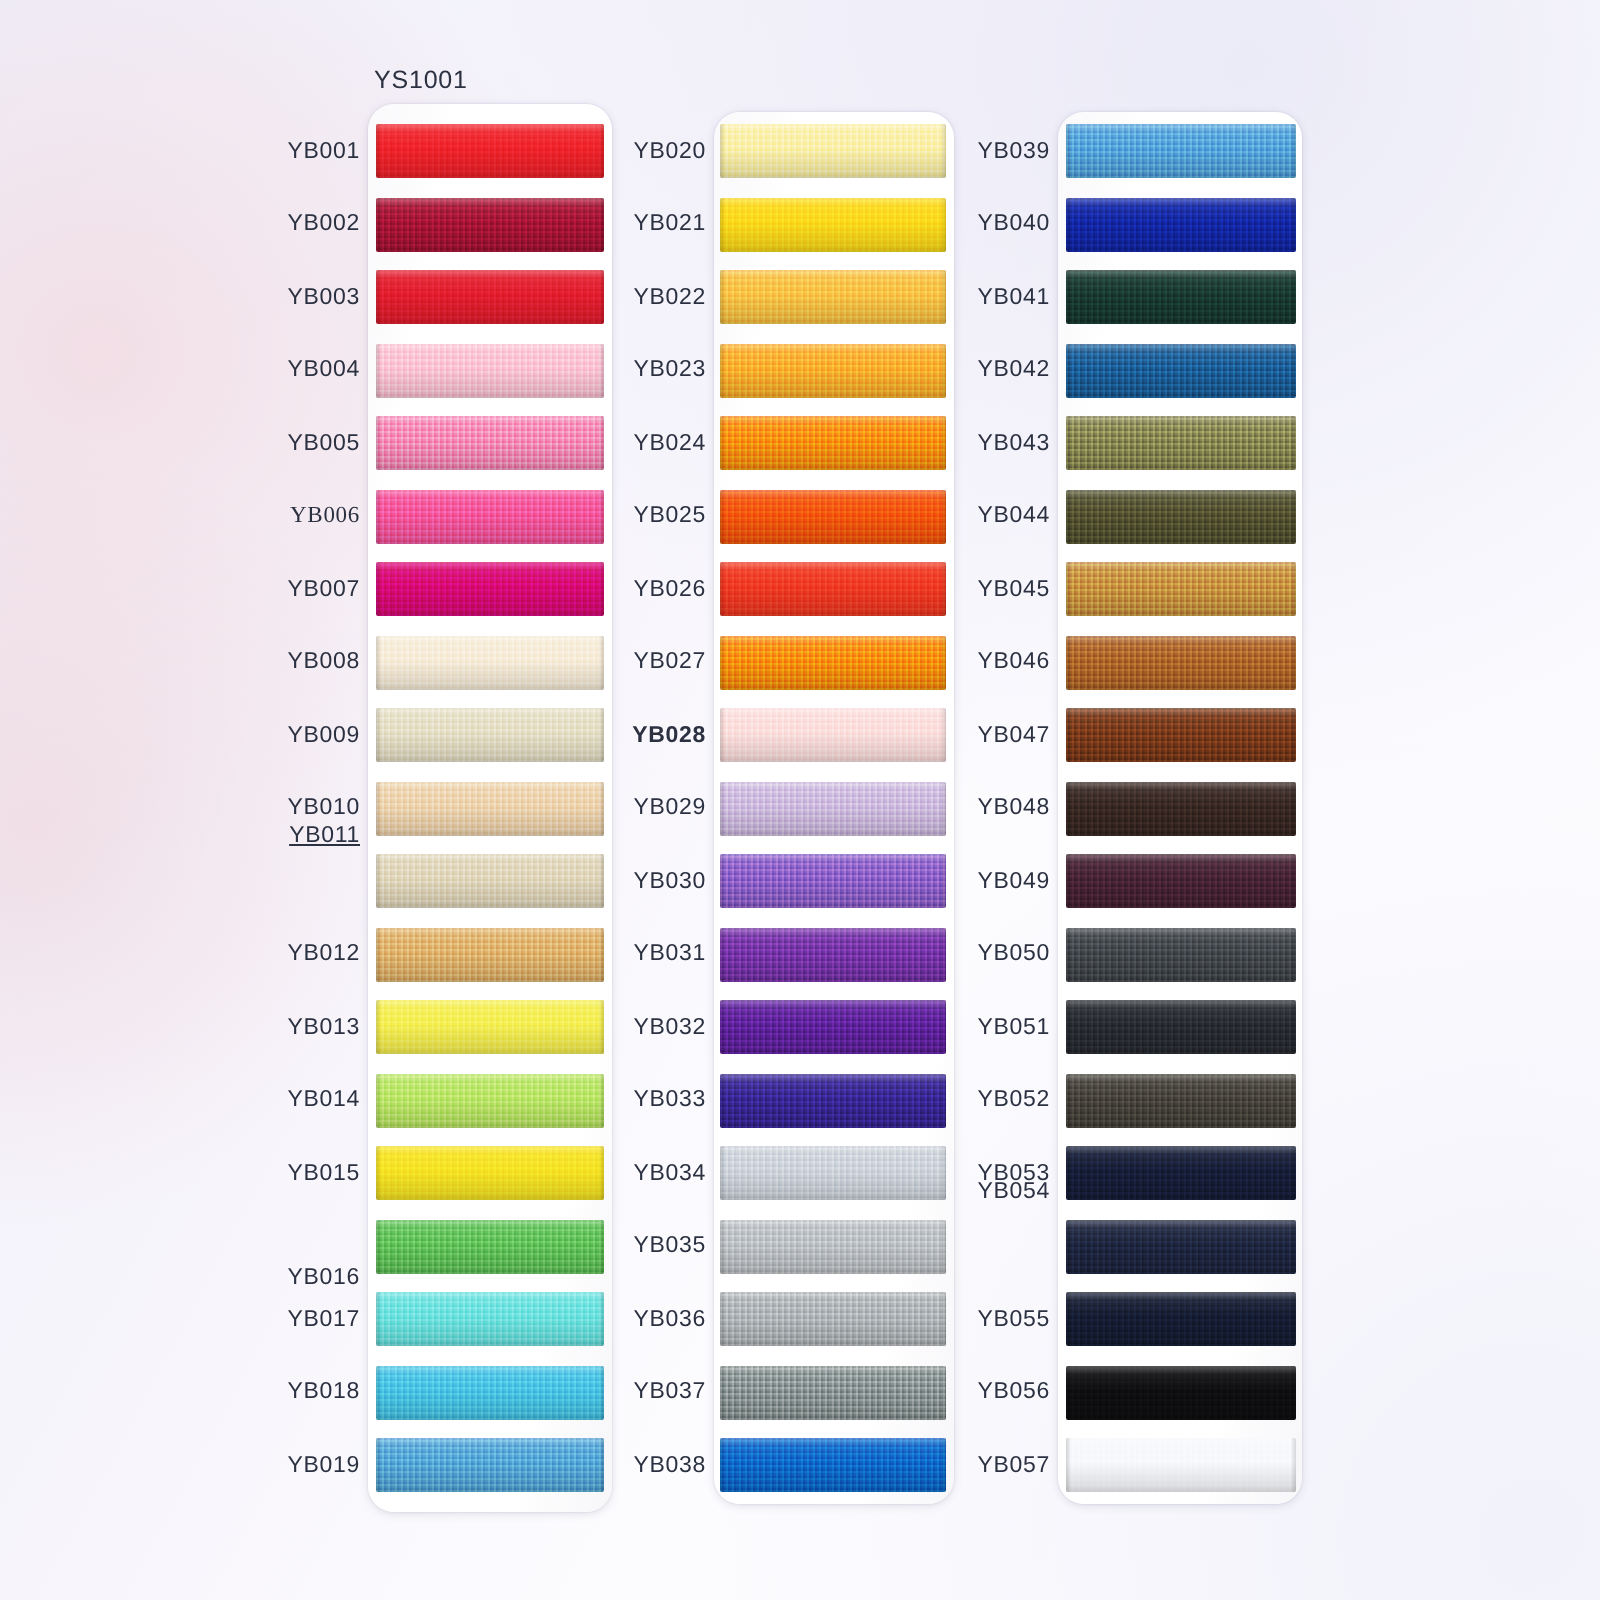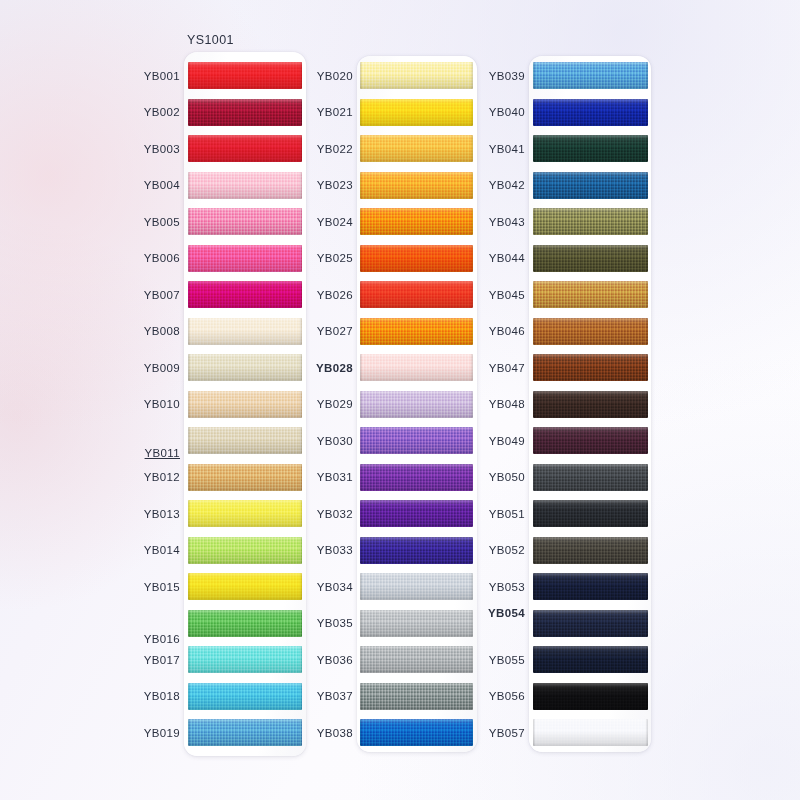--- a/index.html
+++ b/index.html
@@ -131,21 +131,21 @@
       <div class="shade"></div>
       <div class="edge"></div>
     </div>
     <div class="row-label" style="right: 620px; top: 221.5px; color: rgb(43, 49, 65);">YB005</div>
     <div class="swatch" title="YB005 — pink" style="left: 188px; top: 208px; width: 114px;">
       <div class="fill" style="background: rgb(245, 128, 176);"></div>
       <div class="weave"></div>
       <div class="shade"></div>
       <div class="edge"></div>
     </div>
-    <div class="row-label" style="right: 620px; top: 258px; color: rgb(43, 49, 65);">YB006</div>
+    <div class="row-label" style="right: 620px; top: 258px; color: rgb(43, 49, 65); font-family: Liberation Serif, serif;">YB006</div>
     <div class="swatch" title="YB006 — hot-pink" style="left: 188px; top: 244.5px; width: 114px;">
       <div class="fill" style="background: rgb(244, 79, 147);"></div>
       <div class="weave"></div>
       <div class="shade"></div>
       <div class="edge"></div>
     </div>
     <div class="row-label" style="right: 620px; top: 294.5px; color: rgb(43, 49, 65);">YB007</div>
     <div class="swatch" title="YB007 — magenta" style="left: 188px; top: 281px; width: 114px;">
       <div class="fill" style="background: rgb(213, 9, 106);"></div>
       <div class="weave"></div>
@@ -166,21 +166,21 @@
       <div class="shade"></div>
       <div class="edge"></div>
     </div>
     <div class="row-label" style="right: 620px; top: 404px; color: rgb(43, 49, 65);">YB010</div>
     <div class="swatch" title="YB010 — light-tan" style="left: 188px; top: 390.5px; width: 114px;">
       <div class="fill" style="background: rgb(236, 207, 166);"></div>
       <div class="weave"></div>
       <div class="shade"></div>
       <div class="edge"></div>
     </div>
-    <div class="row-label" style="right: 620px; top: 453px; color: rgb(43, 49, 65); text-decoration: underline;">YB011</div>
+    <div class="row-label" style="right: 620px; top: 418px; color: rgb(43, 49, 65); text-decoration: underline;">YB011</div>
     <div class="swatch" title="YB011 — sand" style="left: 188px; top: 427px; width: 114px;">
       <div class="fill" style="background: rgb(221, 210, 180);"></div>
       <div class="weave"></div>
       <div class="shade"></div>
       <div class="edge"></div>
     </div>
     <div class="row-label" style="right: 620px; top: 477px; color: rgb(43, 49, 65);">YB012</div>
     <div class="swatch" title="YB012 — tan-gold" style="left: 188px; top: 463.5px; width: 114px;">
       <div class="fill" style="background: rgb(221, 171, 99);"></div>
       <div class="weave"></div>
@@ -473,21 +473,21 @@
       <div class="shade"></div>
       <div class="edge"></div>
     </div>
     <div class="row-label" style="right: 275px; top: 586.5px; color: rgb(43, 49, 65);">YB053</div>
     <div class="swatch" title="YB053 — navy" style="left: 533px; top: 573px; width: 115px;">
       <div class="fill" style="background: rgb(20, 27, 51);"></div>
       <div class="weave"></div>
       <div class="shade"></div>
       <div class="edge"></div>
     </div>
-    <div class="row-label" style="right: 275px; top: 613px; color: rgb(43, 49, 65); font-weight: bold;">YB054</div>
+    <div class="row-label" style="right: 275px; top: 596px; color: rgb(43, 49, 65);">YB054</div>
     <div class="swatch" title="YB054 — dark-navy" style="left: 533px; top: 609.5px; width: 115px;">
       <div class="fill" style="background: rgb(27, 34, 57);"></div>
       <div class="weave"></div>
       <div class="shade"></div>
       <div class="edge"></div>
     </div>
     <div class="row-label" style="right: 275px; top: 659.5px; color: rgb(43, 49, 65);">YB055</div>
     <div class="swatch" title="YB055 — midnight-navy" style="left: 533px; top: 646px; width: 115px;">
       <div class="fill" style="background: rgb(19, 26, 46);"></div>
       <div class="weave"></div>

